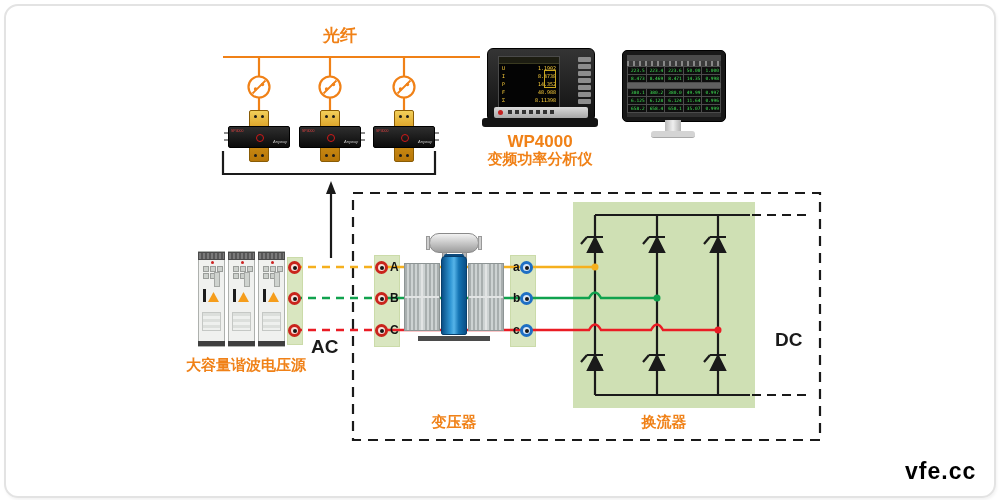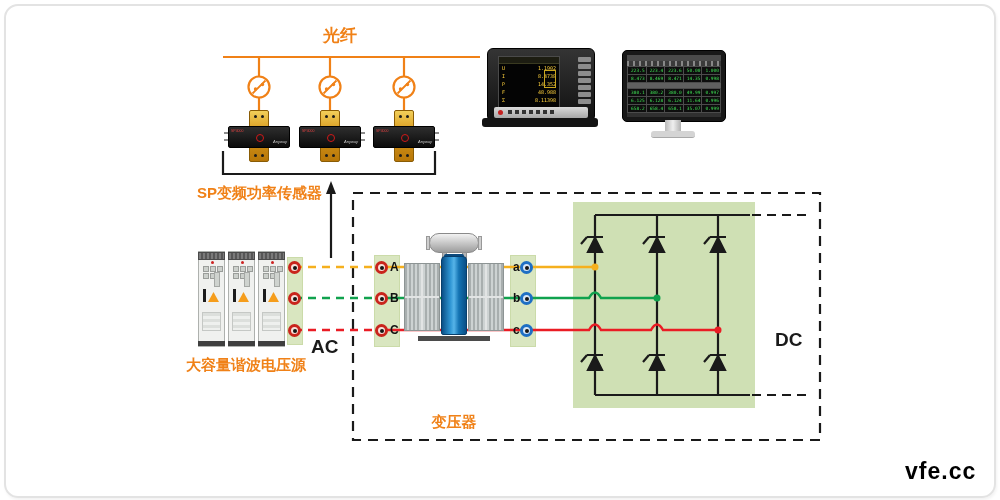--- a/index.html
+++ b/index.html
@@ -396,19 +396,21 @@
   <div class="conn blue" style="left:520px;top:292px;"></div>
   <div class="conn blue" style="left:520px;top:324px;"></div>
   <div class="term" style="left:390px;top:260px;">A</div>
   <div class="term" style="left:390px;top:291px;">B</div>
   <div class="term" style="left:390px;top:323px;">C</div>
   <div class="term" style="left:513px;top:260px;">a</div>
   <div class="term" style="left:513px;top:291px;">b</div>
   <div class="term" style="left:513px;top:323px;">c</div>
 
   <div class="lbl center" style="left:300px;top:24px;width:80px;font-size:17px;">光纤</div>
-  <div class="lbl" style="left:197px;top:184px;font-size:15px;">SP变频功率传感器</div>
+  <div class="lbl center" style="left:487px;top:132px;width:106px;font-size:17px;">WP4000</div>
+  <div class="lbl center" style="left:477px;top:150px;width:126px;font-size:15px;">变频功率分析仪</div>
   <div class="lbl" style="left:186px;top:356px;font-size:15px;">大容量谐波电压源</div>
   <div class="lbl dark" style="left:311px;top:336px;font-size:19px;">AC</div>
   <div class="lbl dark" style="left:775px;top:329px;font-size:19px;">DC</div>
   <div class="lbl center" style="left:404px;top:413px;width:100px;font-size:15px;">变压器</div>
+  <div class="lbl center" style="left:573px;top:413px;width:182px;font-size:15px;">换流器</div>
   <div class="watermark" style="left:905px;top:458px;">vfe.cc</div>
 </div>
 
 </body></html>

